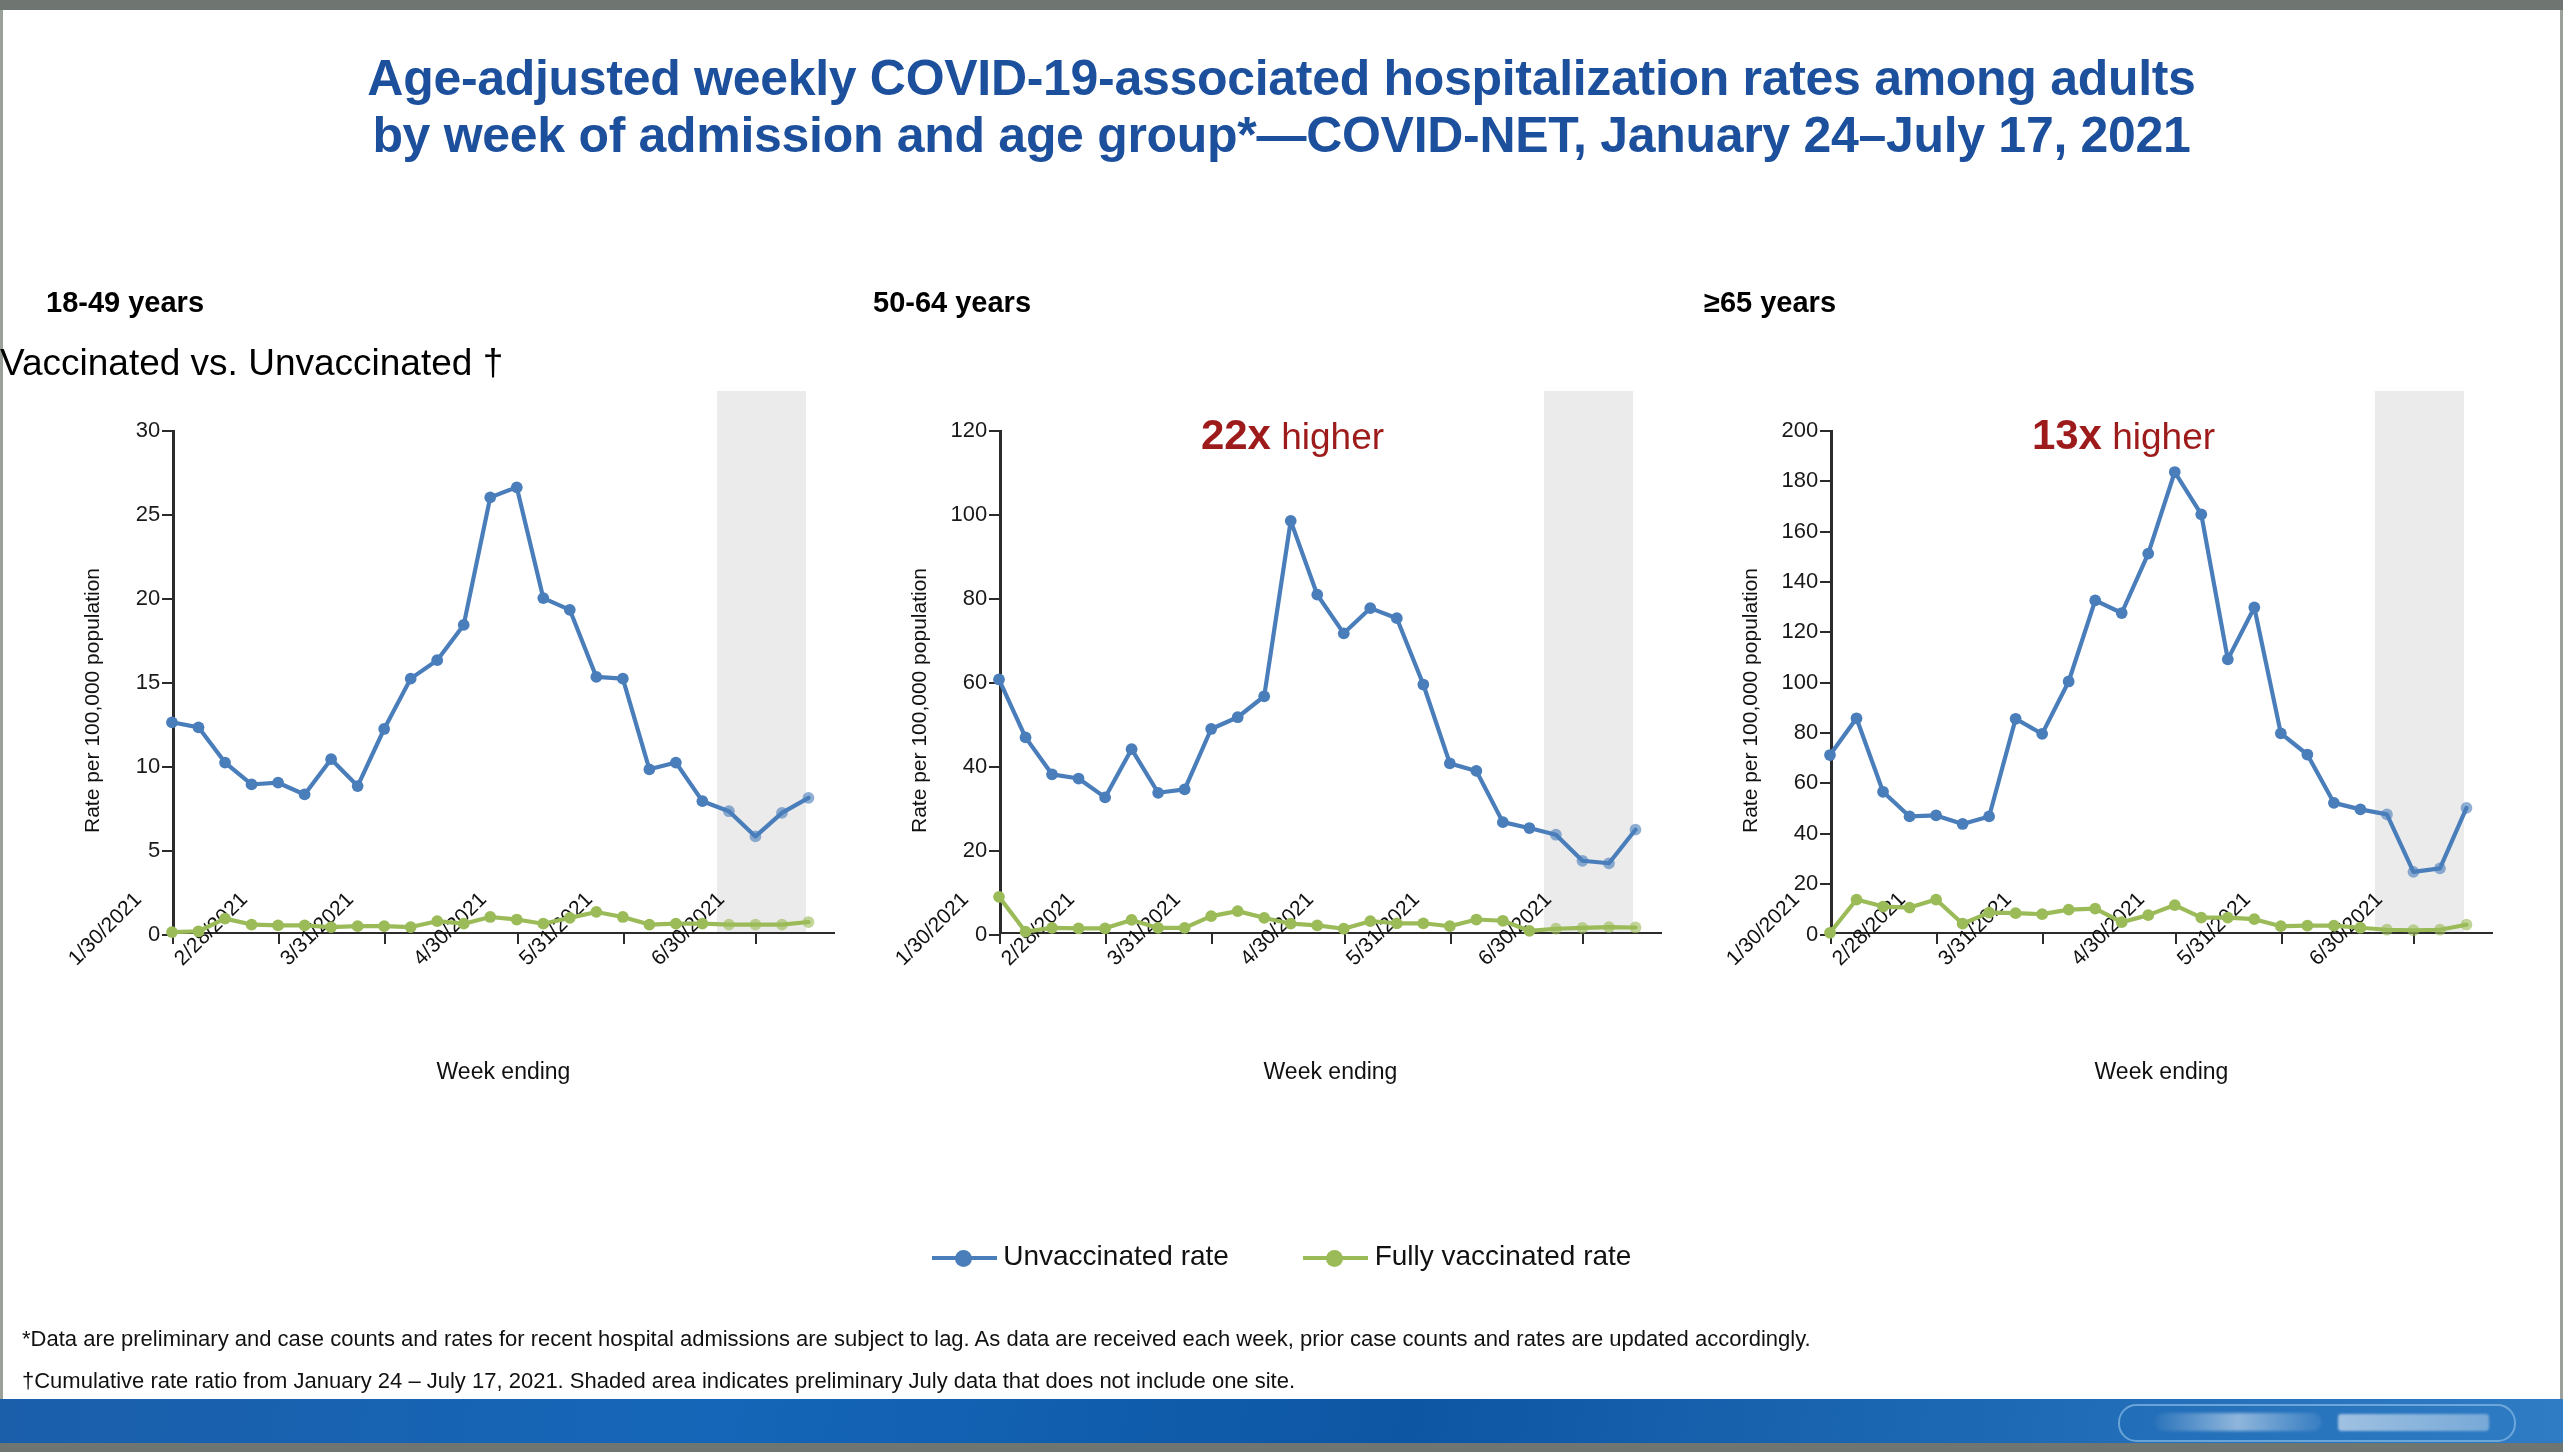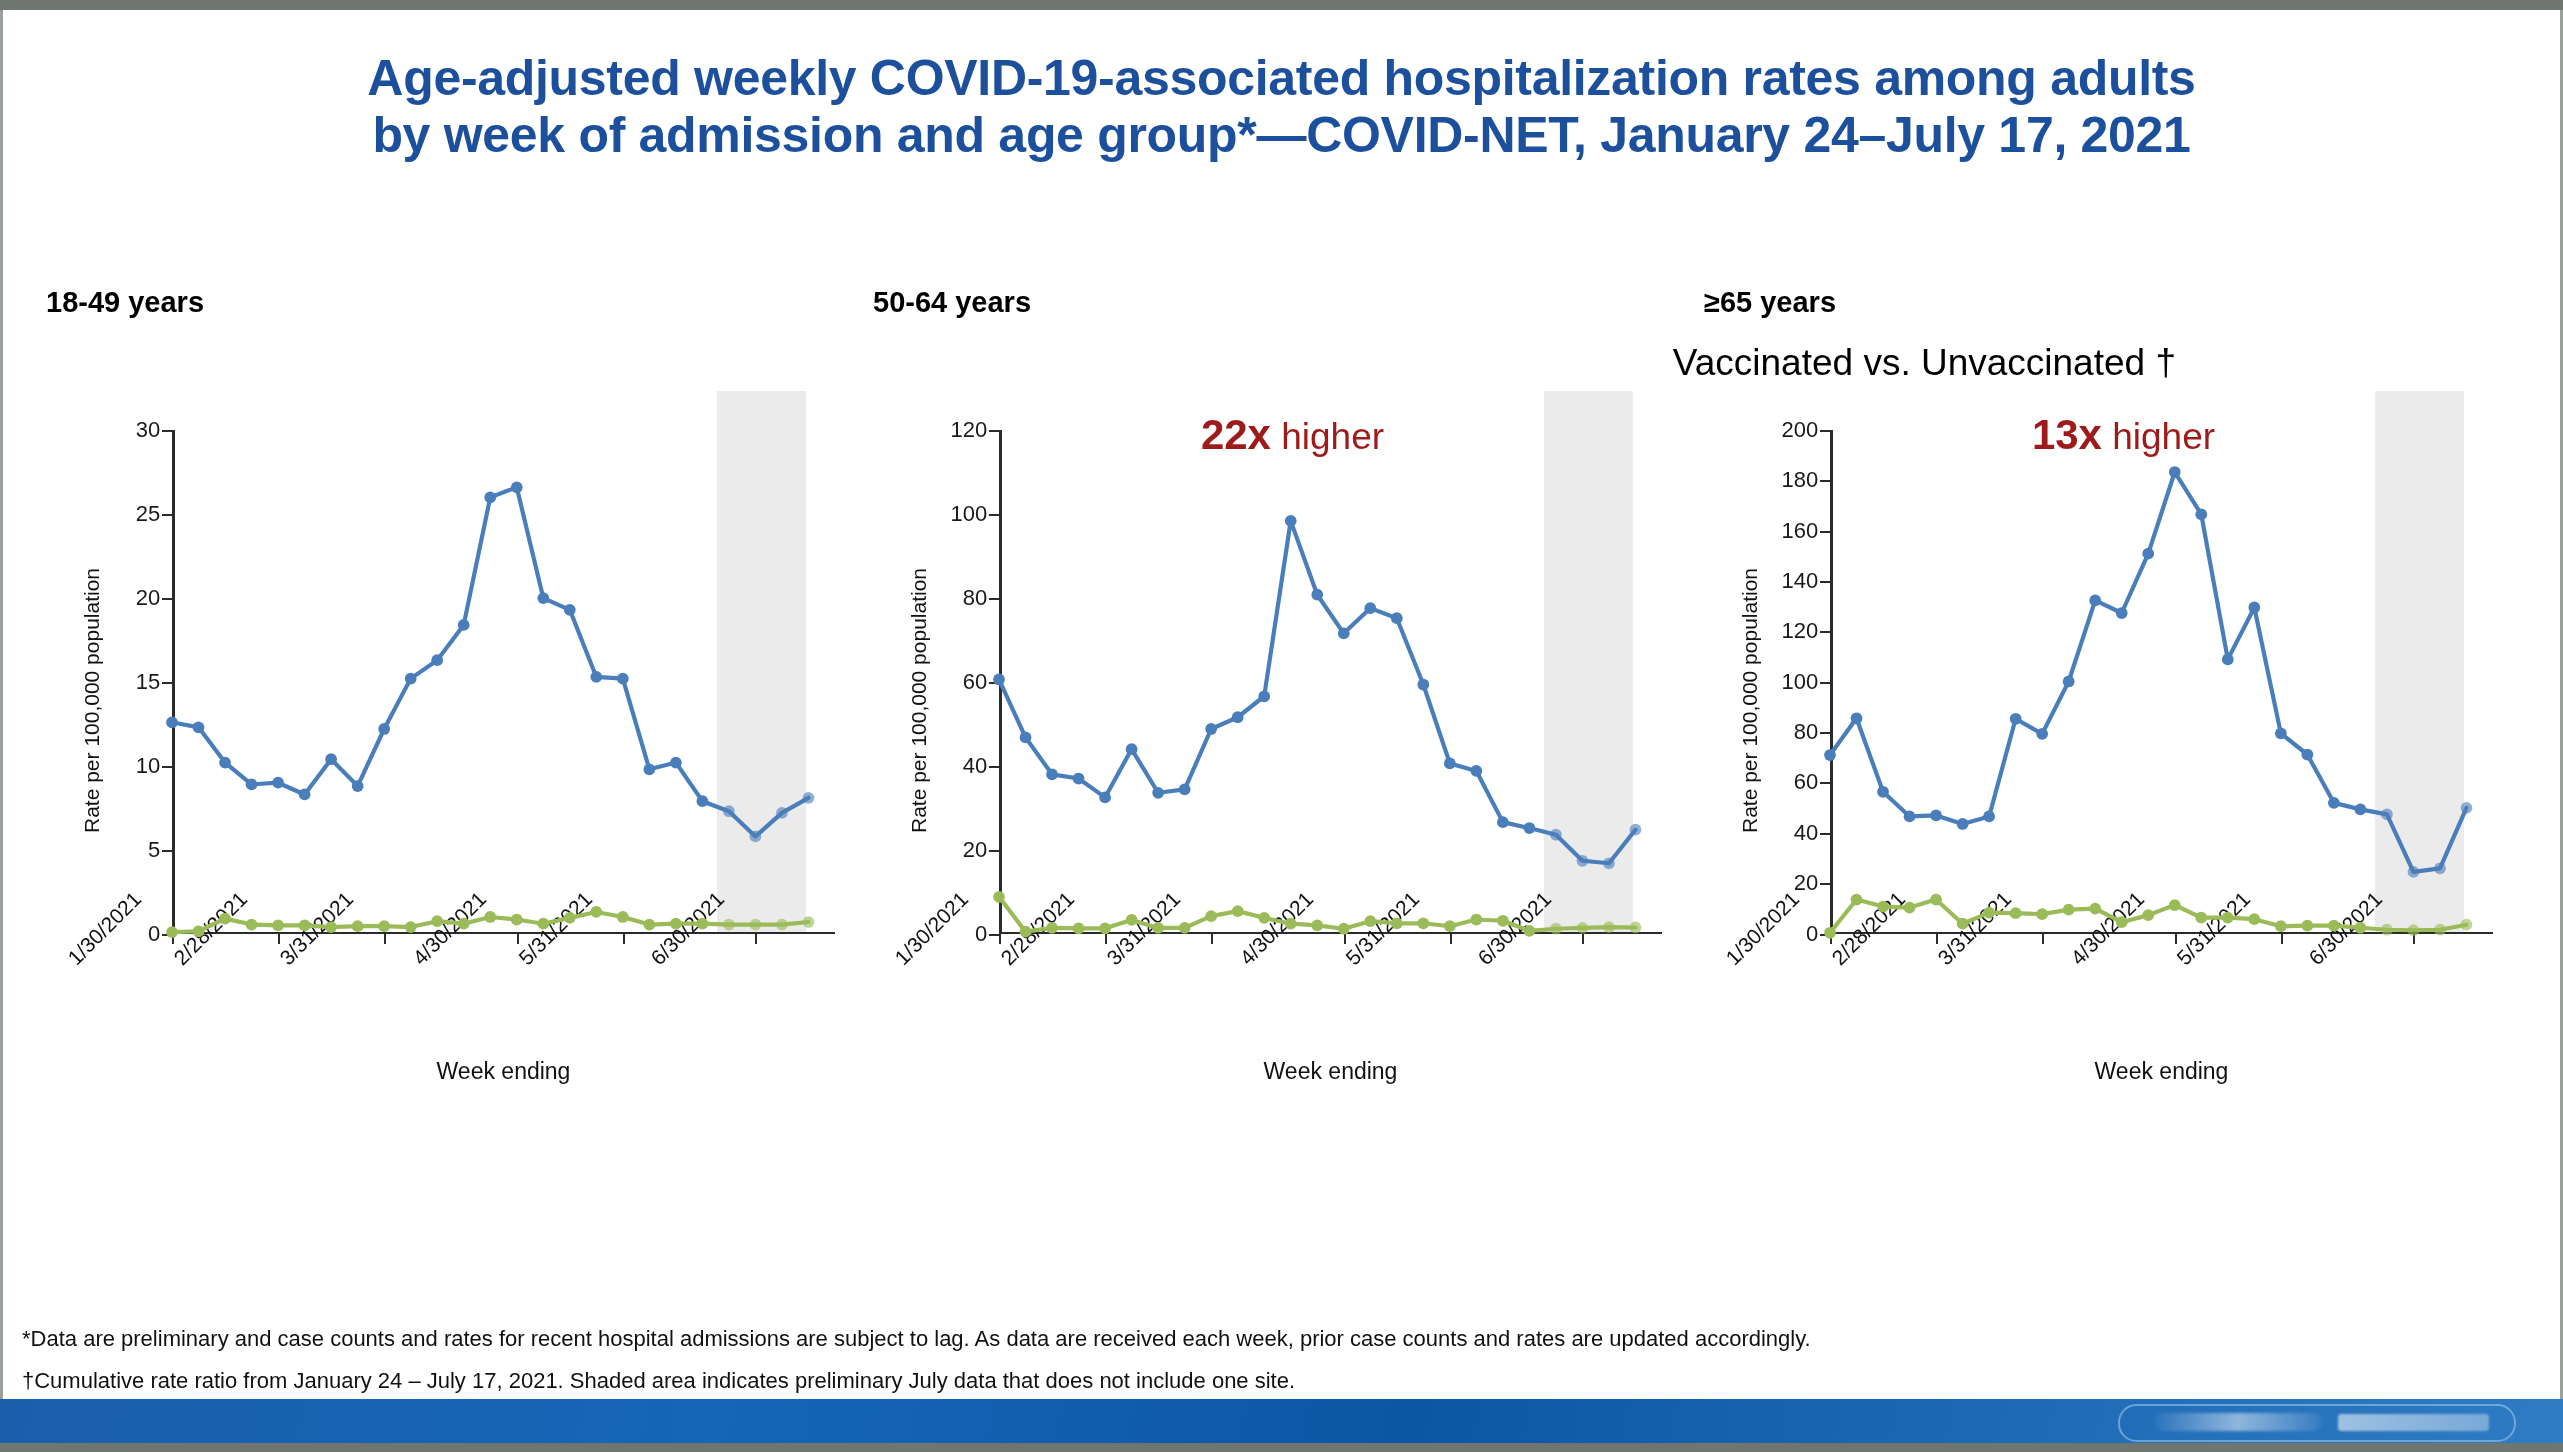--- a/index.html
+++ b/index.html
@@ -14,21 +14,21 @@
   #title .l{display:block;}
   
   #charts{position:absolute;left:0;top:252px;width:2563px;height:990px;}
   .panel{position:absolute;top:0;width:839px;height:990px;}
   #panel-0{left:46px;}
   #panel-1{left:873px;}
   #panel-2{left:1704px;}
   .panel-title{position:absolute;left:0;top:23.5px;width:100%;text-align:left;
                font-weight:bold;font-size:29px;color:#000;}
   #sub-headline{position:absolute;left:0;top:332px;width:2176px;
-                text-align:right;font-size:37px;color:#000;}
+                text-align:left;font-size:37px;color:#000;}
   .ratio{position:absolute;top:149px;width:100%;text-align:center;
          color:#9e1b1b;white-space:nowrap;}
   .ratio .big{font-size:42px;font-weight:600;}
   .ratio .small{font-size:37px;}
   
   .plot{position:absolute;left:126px;top:168px;width:663px;height:504px;}
   .yaxis-line{position:absolute;left:0;top:0;width:2.5px;height:100%;
               background:#2b2b2b;}
   .xaxis-line{position:absolute;left:0;bottom:0;width:100%;height:2.5px;
               background:#2b2b2b;}
@@ -370,20 +370,21 @@
             <circle cx="632.0" cy="592.8" r="7" fill="#9bbb59" opacity="1"></circle>
             <circle cx="663.6" cy="595.2" r="7" fill="#9bbb59" opacity="0.62"></circle>
             <circle cx="695.2" cy="595.8" r="7" fill="#9bbb59" opacity="0.62"></circle>
             <circle cx="726.8" cy="595.2" r="7" fill="#9bbb59" opacity="0.62"></circle>
             <circle cx="758.4" cy="589.2" r="7" fill="#9bbb59" opacity="0.62"></circle>
           </svg>
         </div>
       </div>
   </div>
 
+  <div id="legend"><span class="item"><span class="swatch"><i style="background: rgb(74, 126, 187);"></i><b style="background: rgb(74, 126, 187);"></b></span><span>Unvaccinated rate</span></span><span class="item"><span class="swatch"><i style="background: rgb(155, 187, 89);"></i><b style="background: rgb(155, 187, 89);"></b></span><span>Fully vaccinated rate</span></span></div>
 
   <div id="notes">
     <div>*Data are preliminary and case counts and rates for recent hospital admissions are subject to lag. As data are received each week, prior case counts and rates are updated accordingly.</div>
     <div>†Cumulative rate ratio from January 24 – July 17, 2021. Shaded area indicates preliminary July data that does not include one site.</div>
   </div>
 
   <div id="bottombar">
     <div id="cdc-logo">
       <div class="mark"></div>
       <div class="word"></div>

